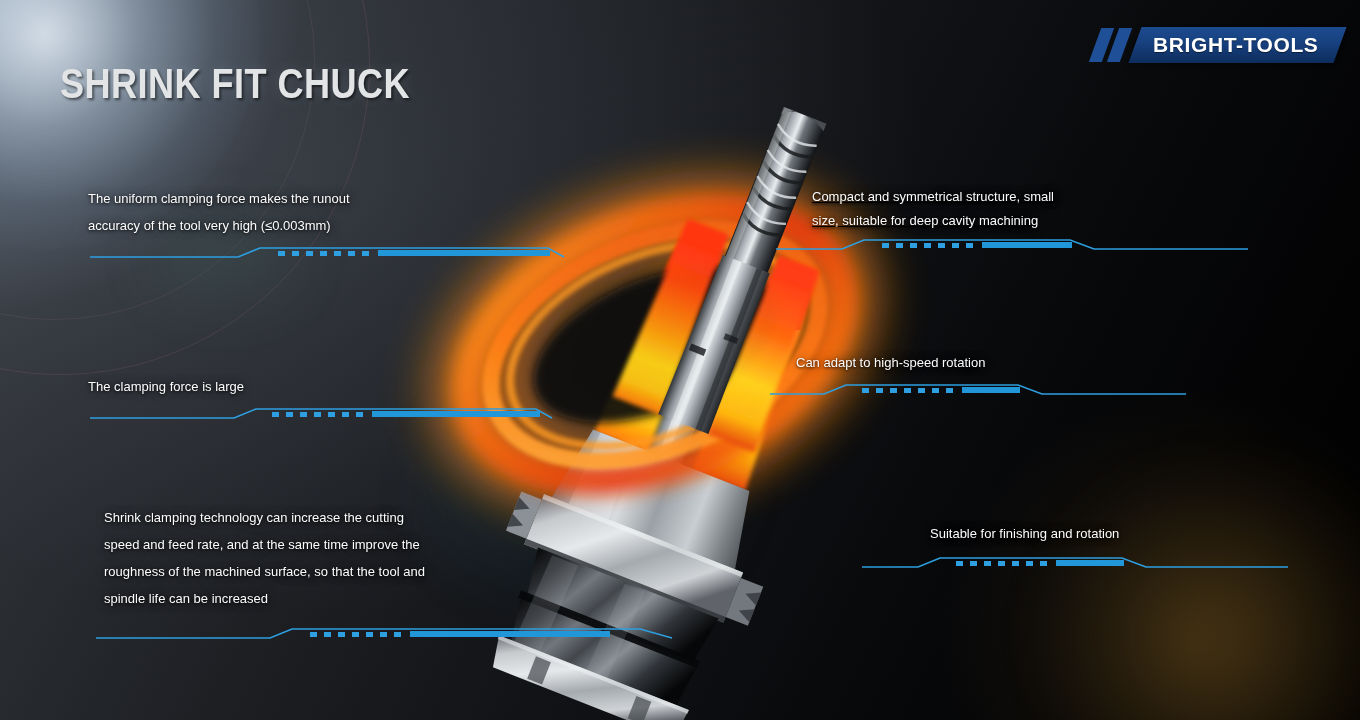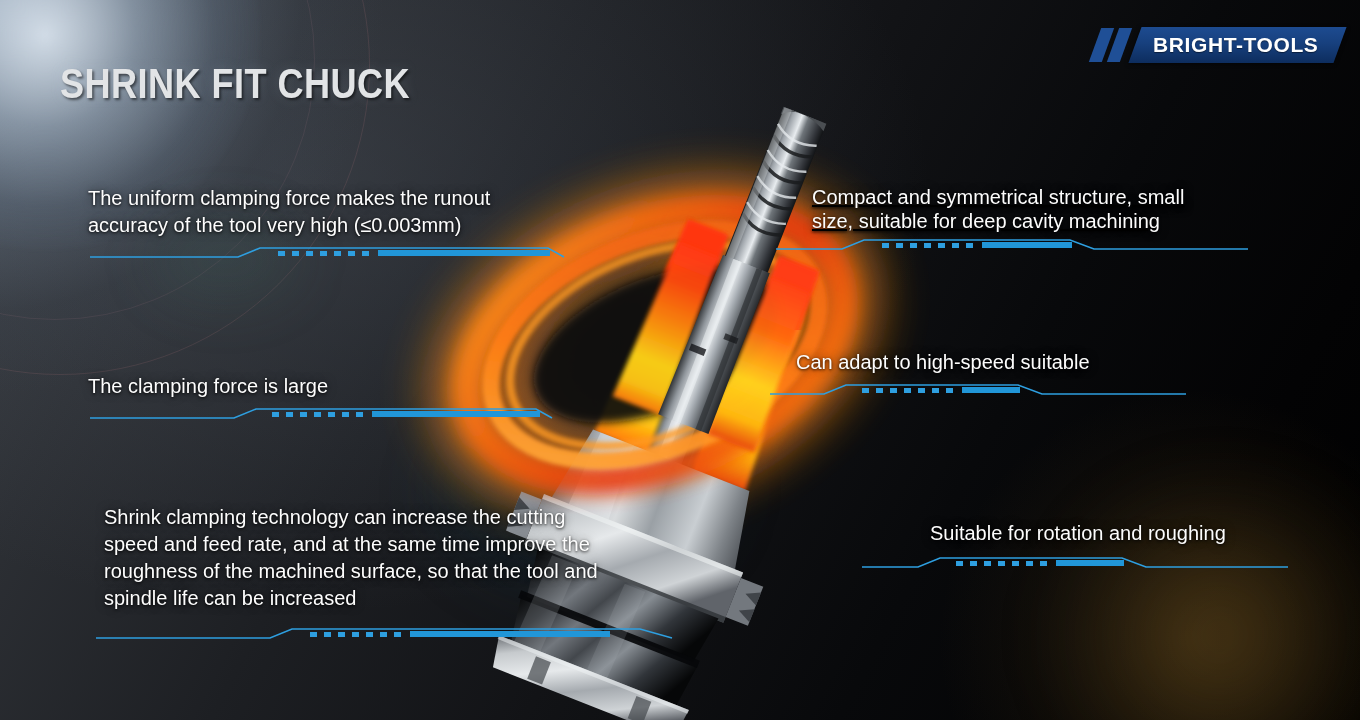--- a/index.html
+++ b/index.html
@@ -53,21 +53,21 @@
     font-size:42px; font-weight:bold; letter-spacing:0.5px;
     color:#e2e4e6;
     transform:scaleX(0.86); transform-origin:left center;
     text-shadow:2px 2px 3px rgba(0,0,0,0.55), 0 0 14px rgba(190,205,220,0.18);
     white-space:nowrap;
   }
 
   
   .callout { position:absolute; }
   .callout .txt {
-    color:#fdfdfd; font-size:20px; line-height:27px;
+    color:#fdfdfd; font-size:13px; line-height:27px;
     text-shadow:0 1px 3px rgba(0,0,0,0.85), 0 0 10px rgba(0,0,0,0.55);
     white-space:pre-line;
   }
   .callout .rule { display:block; margin-top:6px; }
 
   
   #stage { position:absolute; left:0; top:0; width:1360px; height:720px; pointer-events:none; }
 </style>
 </head>
 <body>
@@ -379,38 +379,38 @@
           <rect x="150" y="6" width="7" height="5"></rect>
         <rect x="164" y="6" width="7" height="5"></rect>
           <rect x="178" y="6" width="7" height="5"></rect>
         <rect x="192" y="6" width="7" height="5"></rect>
       </g>
       <rect x="208" y="5" width="90" height="6" fill="#2196d8"></rect>
     </svg>
   </div>
 
   <div class="callout" style="left:796px; top:349px; width:400px;">
-    <div class="txt">Can adapt to high-speed suitable</div>
+    <div class="txt">Can adapt to high-speed rotation</div>
     <svg class="rule" style="margin-top:6px; margin-left:-28px;" width="420" height="16" viewBox="0 0 420 16">
       <path d="M2 12 L56 12 L78 3 L250 3 L274 12 L418 12" fill="none" stroke="#2e9fe0" stroke-width="1.6"></path>
       <g fill="#2e9fe0">
         <rect x="94" y="6" width="7" height="5"></rect>
           <rect x="108" y="6" width="7" height="5"></rect>
         <rect x="122" y="6" width="7" height="5"></rect>
           <rect x="136" y="6" width="7" height="5"></rect>
         <rect x="150" y="6" width="7" height="5"></rect>
           <rect x="164" y="6" width="7" height="5"></rect>
         <rect x="178" y="6" width="7" height="5"></rect>
       </g>
       <rect x="194" y="5" width="58" height="6" fill="#2196d8"></rect>
     </svg>
   </div>
 
   <div class="callout" style="left:930px; top:520px; width:360px;">
-    <div class="txt">Suitable for rotation and roughing</div>
+    <div class="txt">Suitable for finishing and rotation</div>
     <svg class="rule" style="margin-top:8px; margin-left:-70px;" width="430" height="16" viewBox="0 0 430 16">
       <path d="M2 12 L58 12 L80 3 L262 3 L286 12 L428 12" fill="none" stroke="#2e9fe0" stroke-width="1.6"></path>
       <g fill="#2e9fe0">
         <rect x="96" y="6" width="7" height="5"></rect>
           <rect x="110" y="6" width="7" height="5"></rect>
         <rect x="124" y="6" width="7" height="5"></rect>
           <rect x="138" y="6" width="7" height="5"></rect>
         <rect x="152" y="6" width="7" height="5"></rect>
           <rect x="166" y="6" width="7" height="5"></rect>
         <rect x="180" y="6" width="7" height="5"></rect>

